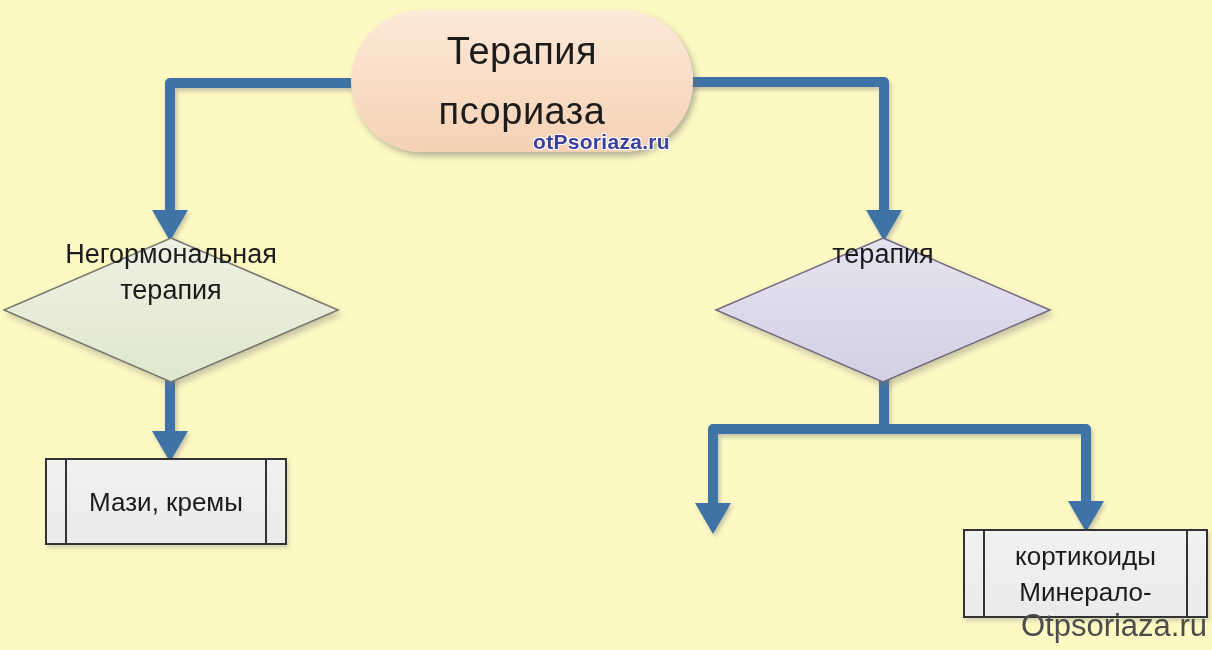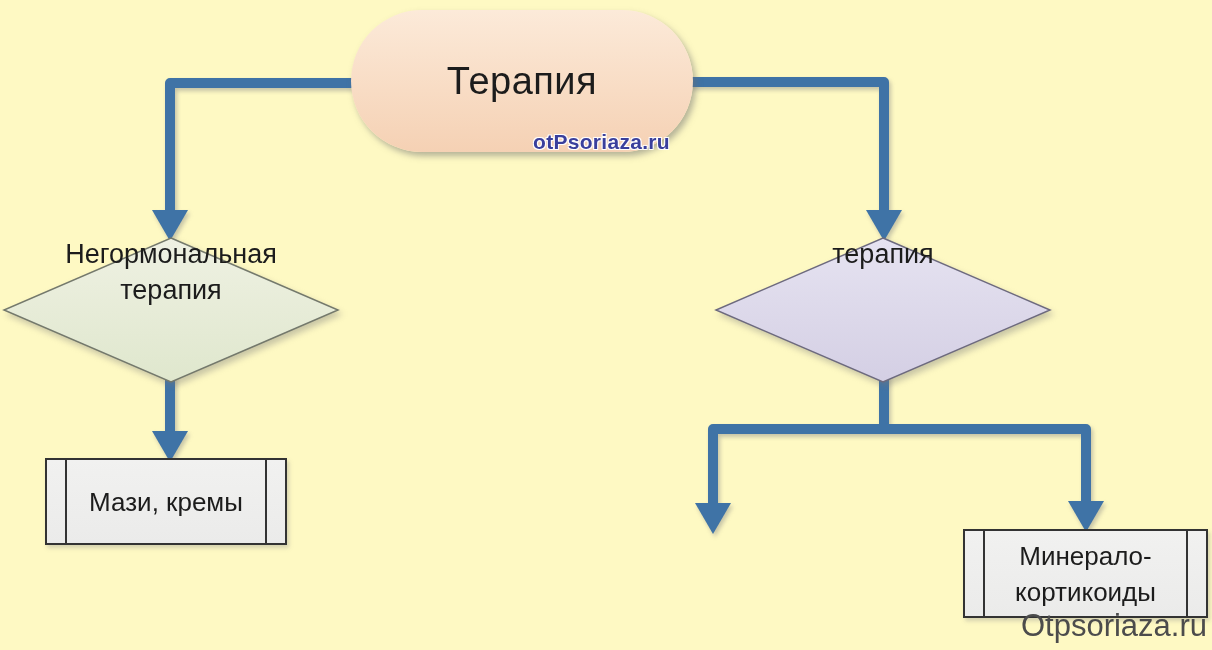--- a/index.html
+++ b/index.html
@@ -147,20 +147,21 @@
     <polygon points="152,431 188,431 170,462"></polygon>
 
     <path d="M884,376 L884,429"></path>
     <path d="M713,506 L713,429 L1086,429 L1086,504"></path>
     <polygon points="695,503 731,503 713,534"></polygon>
     <polygon points="1068,501 1104,501 1086,532"></polygon>
   </svg>
 
   <div class="terminator">
     <div class="line">Терапия</div>
+    <div class="line">псориаза</div>
   </div>
 
   <div class="watermark-top">otPsoriaza.ru</div>
 
   <div class="diamond diamond-green">
     <svg viewBox="0 0 338 148" xmlns="http://www.w3.org/2000/svg">
       <defs>
         <linearGradient id="gradGreen" x1="0" y1="0" x2="0" y2="1">
           <stop offset="0" style="stop-color:var(--diamond-green-top)"></stop>
           <stop offset="1" style="stop-color:var(--diamond-green-bottom)"></stop>
@@ -188,19 +189,19 @@
       <div class="line">терапия</div>
     </div>
   </div>
 
   <div class="process process-ointments">
     <div class="line">Мази, кремы</div>
   </div>
 
 
   <div class="process process-mineralocorticoids">
+    <div class="line">кортикоиды</div>
     <div class="line">Минерало-</div>
-    <div class="line">кортикоиды</div>
   </div>
 
   <div class="watermark-bottom">Otpsoriaza.ru</div>
 
 </div>
 
 </body></html>

